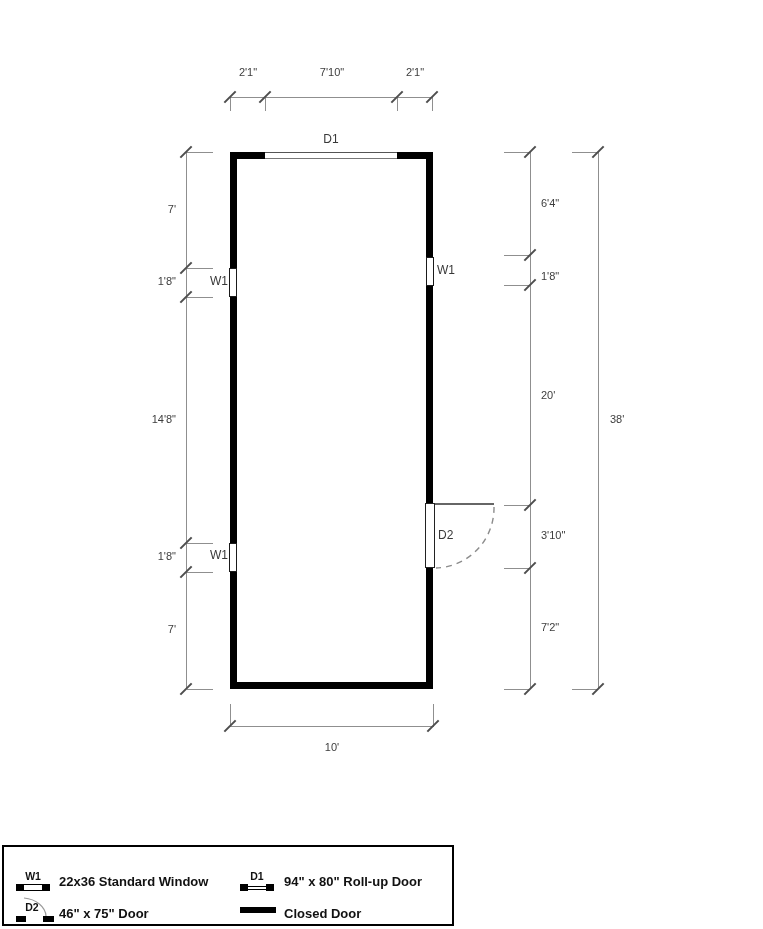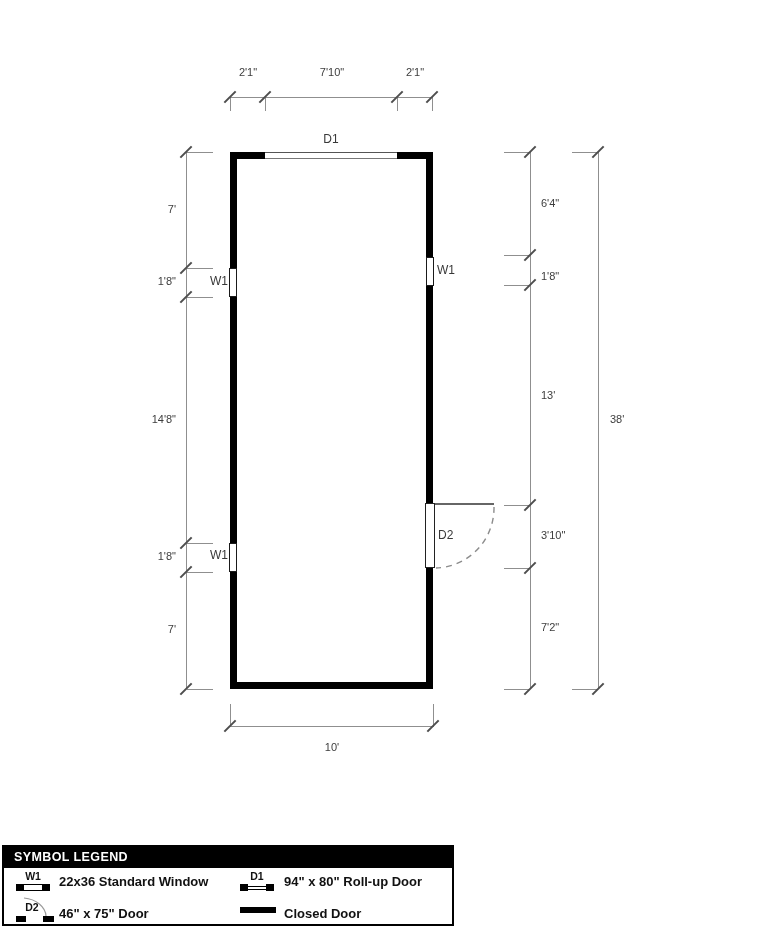--- a/index.html
+++ b/index.html
@@ -112,21 +112,21 @@
     <div class="stub-h" style="left:504px; top:568px;"></div>
     <div class="stub-h" style="left:504px; top:689px;"></div>
     <div class="slash" style="left:522px; top:151px;"></div>
     <div class="slash" style="left:522px; top:254px;"></div>
     <div class="slash" style="left:522px; top:284px;"></div>
     <div class="slash" style="left:522px; top:504px;"></div>
     <div class="slash" style="left:522px; top:567px;"></div>
     <div class="slash" style="left:522px; top:688px;"></div>
     <div class="dim-text" style="left:541px; top:197px;">6'4"</div>
     <div class="dim-text" style="left:541px; top:270px;">1'8"</div>
-    <div class="dim-text" style="left:541px; top:389px;">13'</div>
+    <div class="dim-text" style="left:541px; top:389px;">20'</div>
     <div class="dim-text" style="left:541px; top:529px;">3'10"</div>
     <div class="dim-text" style="left:541px; top:621px;">7'2"</div>
   </div>
 
   <div>
     <div class="dline-v" style="left:598px; top:152px; height:537px;"></div>
     <div class="stub-h" style="left:572px; top:152px;"></div>
     <div class="stub-h" style="left:572px; top:689px;"></div>
     <div class="slash" style="left:590px; top:151px;"></div>
     <div class="slash" style="left:590px; top:688px;"></div>
@@ -136,23 +136,20 @@
   <div>
     <div class="dline-h" style="left:230px; top:726px; width:203px;"></div>
     <div class="stub-v" style="left:230px; top:704px; height:23px;"></div>
     <div class="stub-v" style="left:433px; top:704px; height:23px;"></div>
     <div class="slash" style="left:222px; top:725px;"></div>
     <div class="slash" style="left:425px; top:725px;"></div>
     <div class="dim-text ta-c" style="left:310px; top:741px; width:44px;">10'</div>
   </div>
 
   <div class="legend">
-    <div class="legend-header">
-      <span class="legend-title">SYMBOL LEGEND</span>
-    </div>
 
     <div class="legend-code" style="left:12px; top:23px; width:34px;">W1</div>
     <div class="sym-bar" style="left:12px; top:37px;">
       <div class="blk"></div>
         <div class="win-mid"></div>
         <div class="blk"></div>
     </div>
     <div class="legend-text" style="left:55px; top:27px;">22x36 Standard Window</div>
 
     <div class="legend-code" style="left:236px; top:23px; width:34px;">D1</div>

